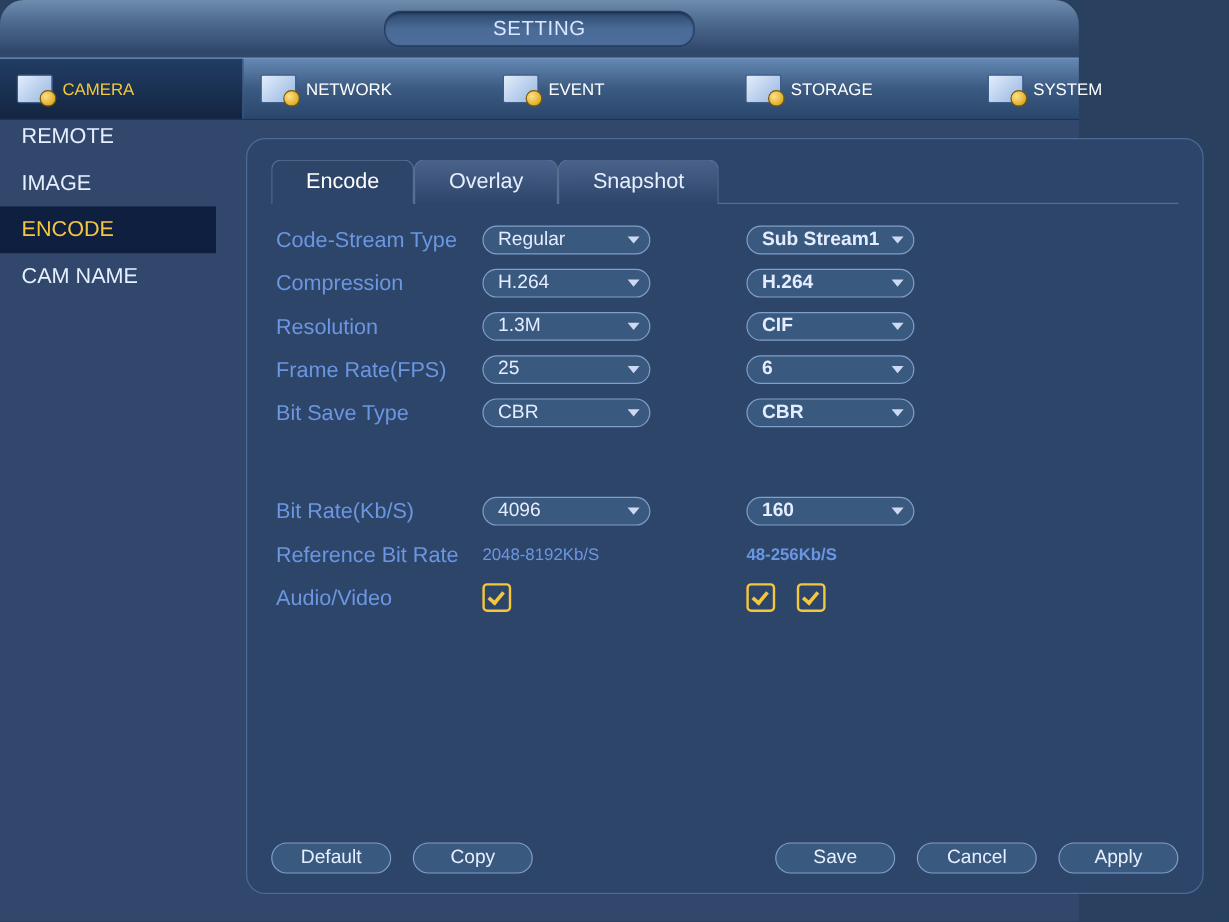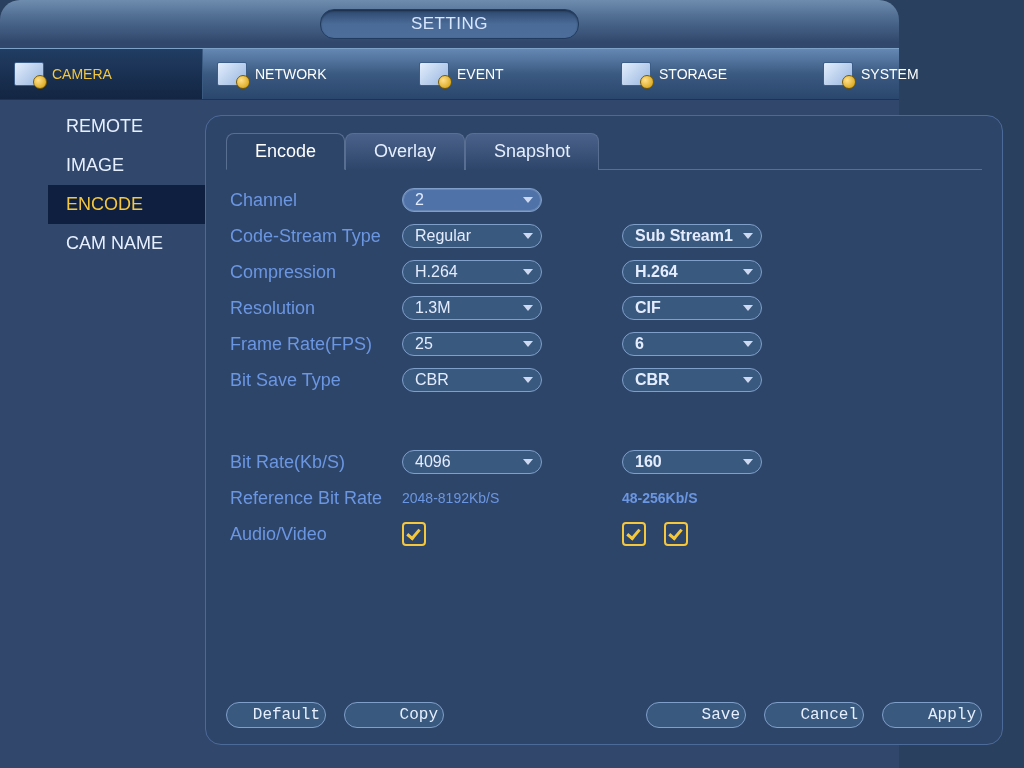--- a/index.html
+++ b/index.html
@@ -78,22 +78,22 @@
     flex-shrink:0;
   }
   .nav-icon::after{
     content:''; position:absolute; right:-4px; bottom:-4px;
     width:12px; height:12px; border-radius:50%;
     background:radial-gradient(circle at 35% 35%, #ffe08a, #d19a02);
     border:1px solid #7a5a00;
   }
   
   .sidebar{
-    position:absolute; left:0; top:107px;
-    width:188px; bottom:0;padding-left:48px;
+    position:absolute; left:0; top:94px;
+    width:188px; bottom:0;
   }
   .side-item{
     color:#e6efff;
     font-size:18px;
     padding:9px 18px;
     cursor:pointer;
   }
   .side-item.selected{
     background:#0e1f3f;
     color:var(--accent-yellow);
@@ -216,25 +216,24 @@
   }
   .btn{
     height:26px;
     border:1.5px solid var(--pill-border);
     border-radius:13px;
     background:var(--pill-bg);
     color:#e6efff;
     font-size:16px;
     padding:0 5px;
     width:100px;
-    text-align:right;
+    text-align:center;
     line-height:24px;
     cursor:pointer;
     box-sizing:border-box;
-    font-family:Liberation Mono, monospace;
   }
   .btnbar .left-group{ display:flex; gap:18px; }
   .btnbar .right-group{ display:flex; gap:18px; margin-left:auto; }
 </style>
 </head>
 <body>
 
 <div class="frame">
   <div class="titlebar">
     <div class="title-pill">SETTING</div>
@@ -273,26 +272,20 @@
   <div class="panel">
 
     <div class="inner-tabs">
       <div class="itab active">Encode</div>
       <div class="itab">Overlay</div>
       <div class="itab">Snapshot</div>
     </div>
 
     <div class="form">
 
-      <div class="row">
-        <div class="lab">Channel</div>
-        <div class="col-main">
-          <div class="select highlight">2</div>
-        </div>
-      </div>
 
       <div class="row">
         <div class="lab">Code-Stream Type</div>
         <div class="col-main">
           <div class="select">Regular</div>
         </div>
         <div class="col-sub">
           <div class="select">Sub Stream1</div>
         </div>
       </div>

